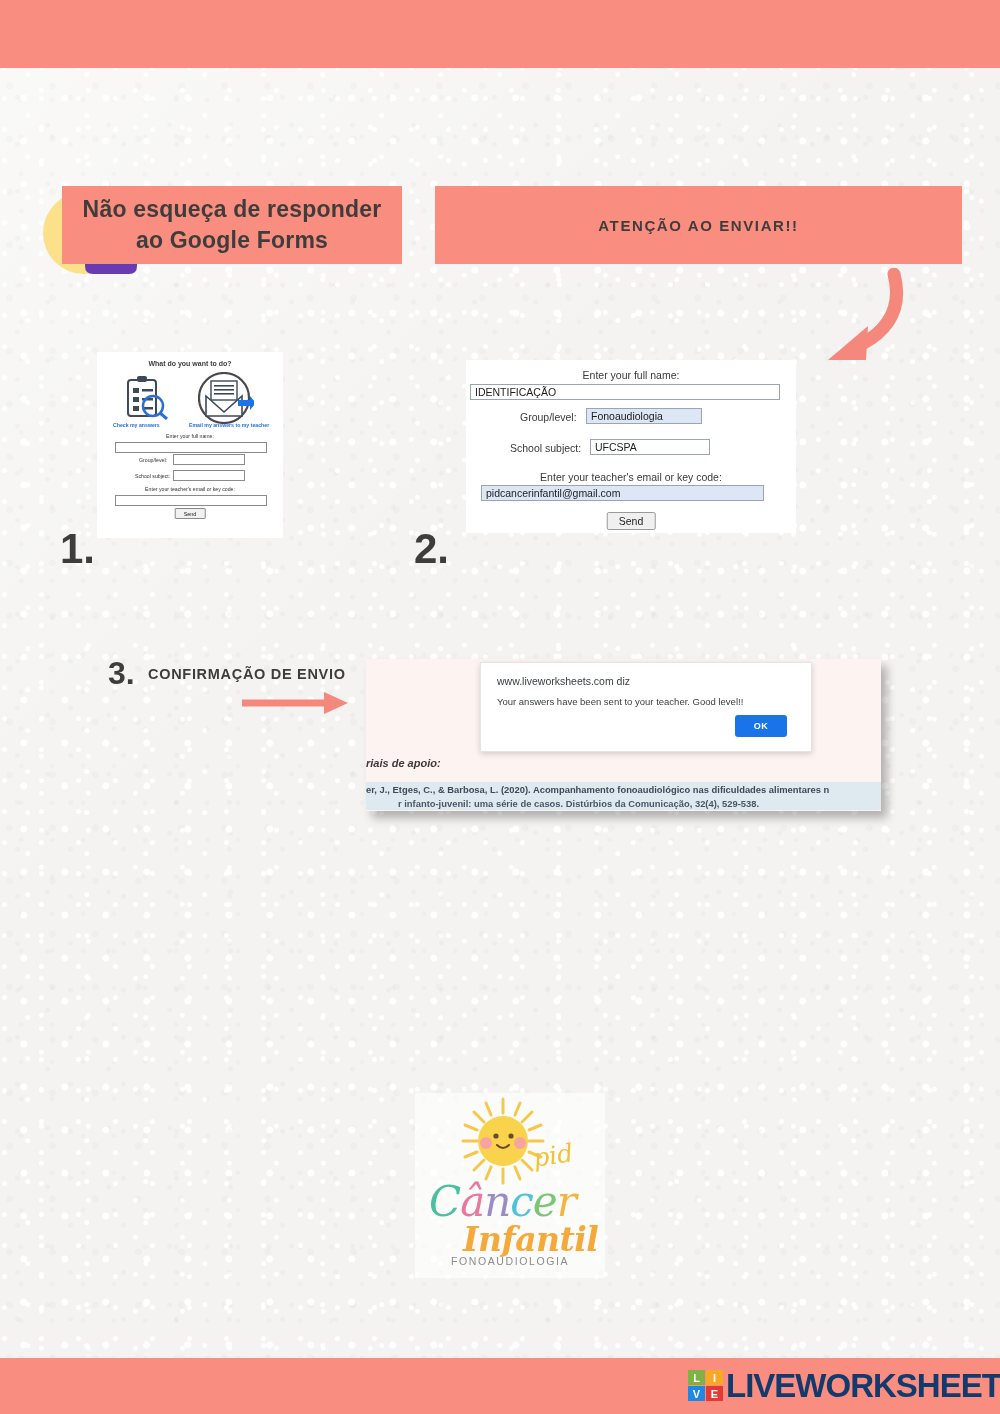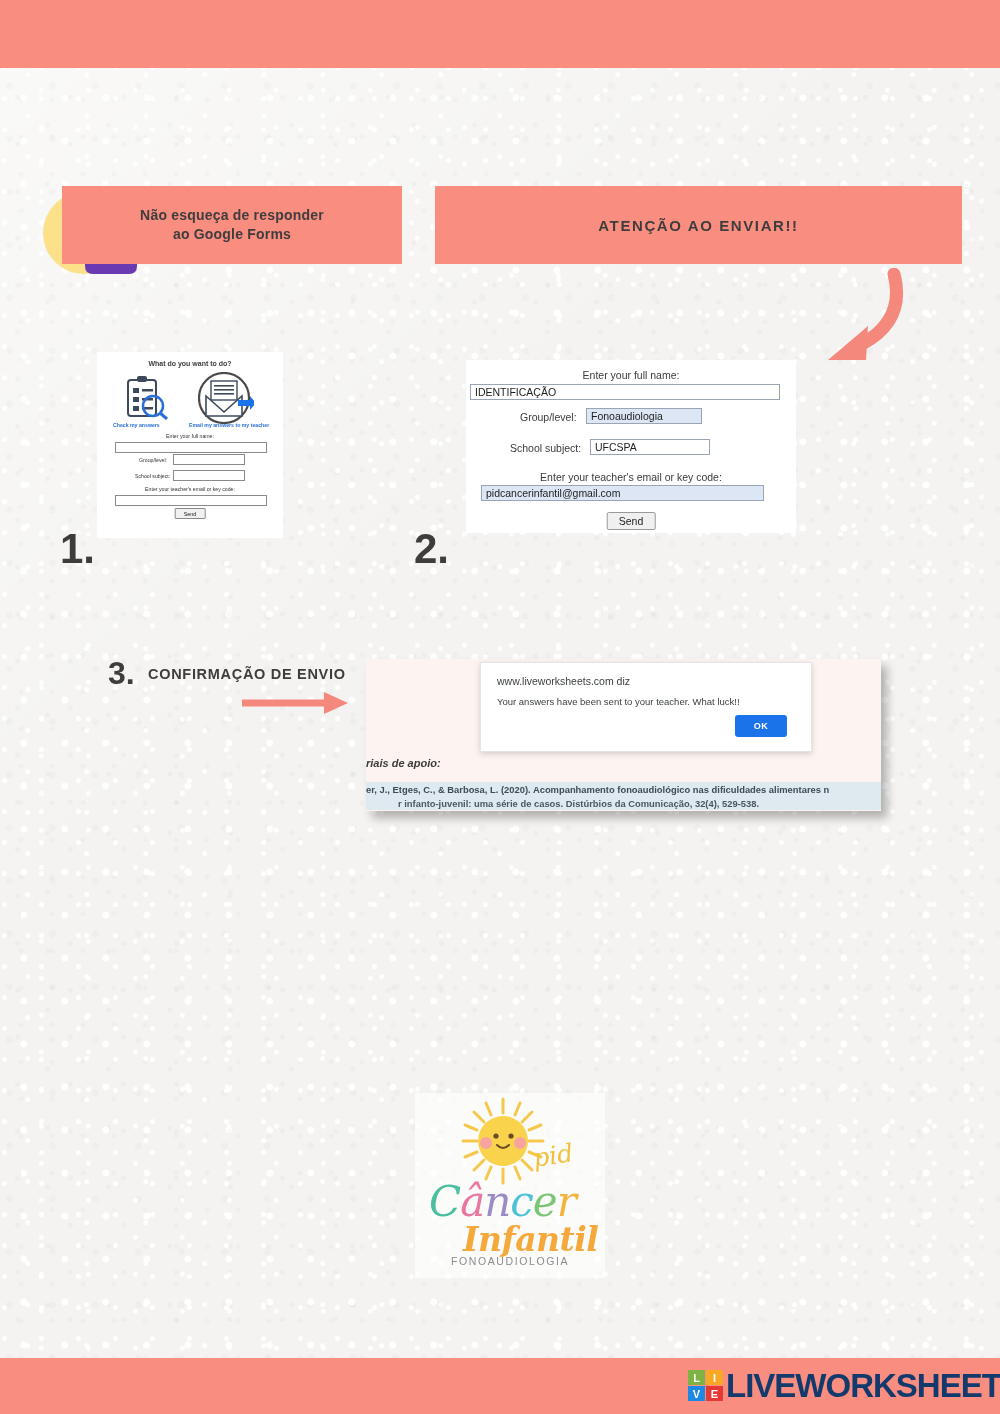--- a/index.html
+++ b/index.html
@@ -25,21 +25,21 @@
       linear-gradient(0deg,#f4f3f1,#f4f3f1);
     background-size:37px 31px,53px 47px,41px 43px,61px 59px,47px 37px,43px 53px,59px 41px,31px 37px,100% 100%,100% 100%;
   }
   .bar-top{position:absolute;left:0;top:0;width:1000px;height:68px;background:#f98d80;}
   .bar-bottom{position:absolute;left:0;top:1358px;width:1000px;height:56px;background:#f98d80;}
 
   
   .banner{position:absolute;background:#f98d80;display:flex;align-items:center;justify-content:center;text-align:center;}
   .banner-left{left:62px;top:186px;width:340px;height:78px;}
   .banner-left .btxt{
-    color:#3f3d3c;font-weight:bold;font-size:14px;line-height:1.35;letter-spacing:.2px;
+    color:#3f3d3c;font-weight:bold;font-size:23px;line-height:1.35;letter-spacing:.2px;
   }
   .banner-right{left:435px;top:186px;width:527px;height:78px;}
   .banner-right .btxt{
     color:#3f3d3c;font-weight:bold;font-size:15px;letter-spacing:1.6px;
   }
 
   
   .gform-wrap{position:absolute;left:43px;top:186px;width:96px;height:96px;}
   .gform-circle{position:absolute;left:0;top:6px;width:82px;height:82px;border-radius:50%;background:#fce08a;}
   .gform-doc{position:absolute;left:38px;top:0;width:56px;height:88px;}
@@ -214,21 +214,21 @@
 <div class="step3-label">CONFIRMAÇÃO DE ENVIO</div>
 
 <svg class="arrow-straight" viewBox="0 0 110 26">
   <path d="M2 13 L88 13" stroke="#f4887c" stroke-width="7" stroke-linecap="butt"></path>
   <path d="M84 2 L108 13 L84 24 Z" fill="#f4887c"></path>
 </svg>
 
 <div class="shot shot3">
   <div class="s3-dialog">
     <div class="s3-host">www.liveworksheets.com diz</div>
-    <div class="s3-msg">Your answers have been sent to your teacher. What luck!!</div>
+    <div class="s3-msg">Your answers have been sent to your teacher. Good level!!</div>
     <div class="s3-ok" style="background: rgb(26, 115, 232);">OK</div>
   </div>
   <div class="s3-apoio">riais de apoio:</div>
   <div class="s3-refbox"></div>
   <div class="s3-ref">
     <span>er, J., Etges, C., &amp; Barbosa, L. (2020). Acompanhamento fonoaudiológico nas dificuldades alimentares n</span>
     <span class="l2">r infanto-juvenil: uma série de casos. Distúrbios da Comunicação, 32(4), 529-538.</span>
   </div>
 </div>
 

